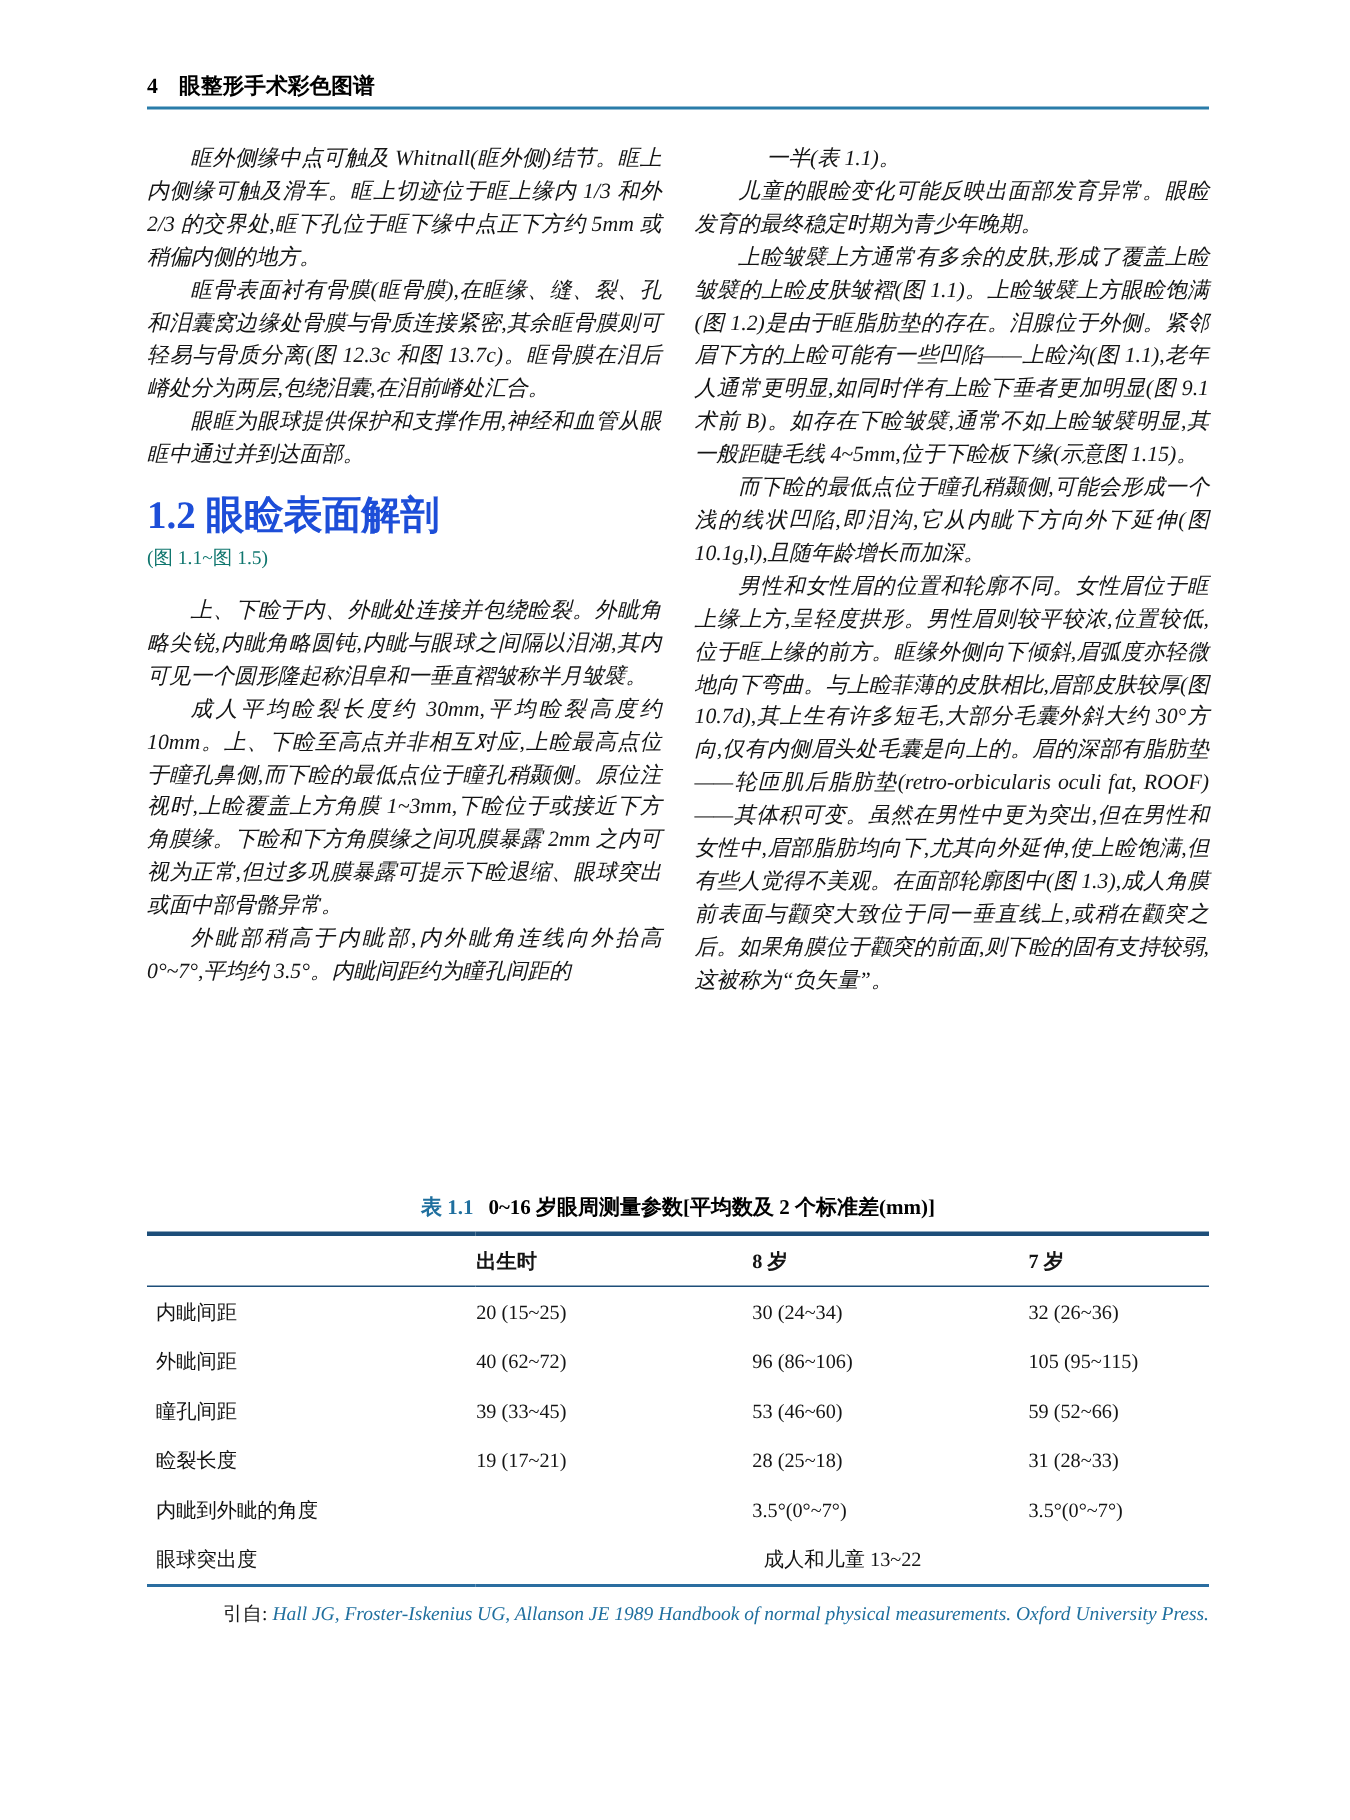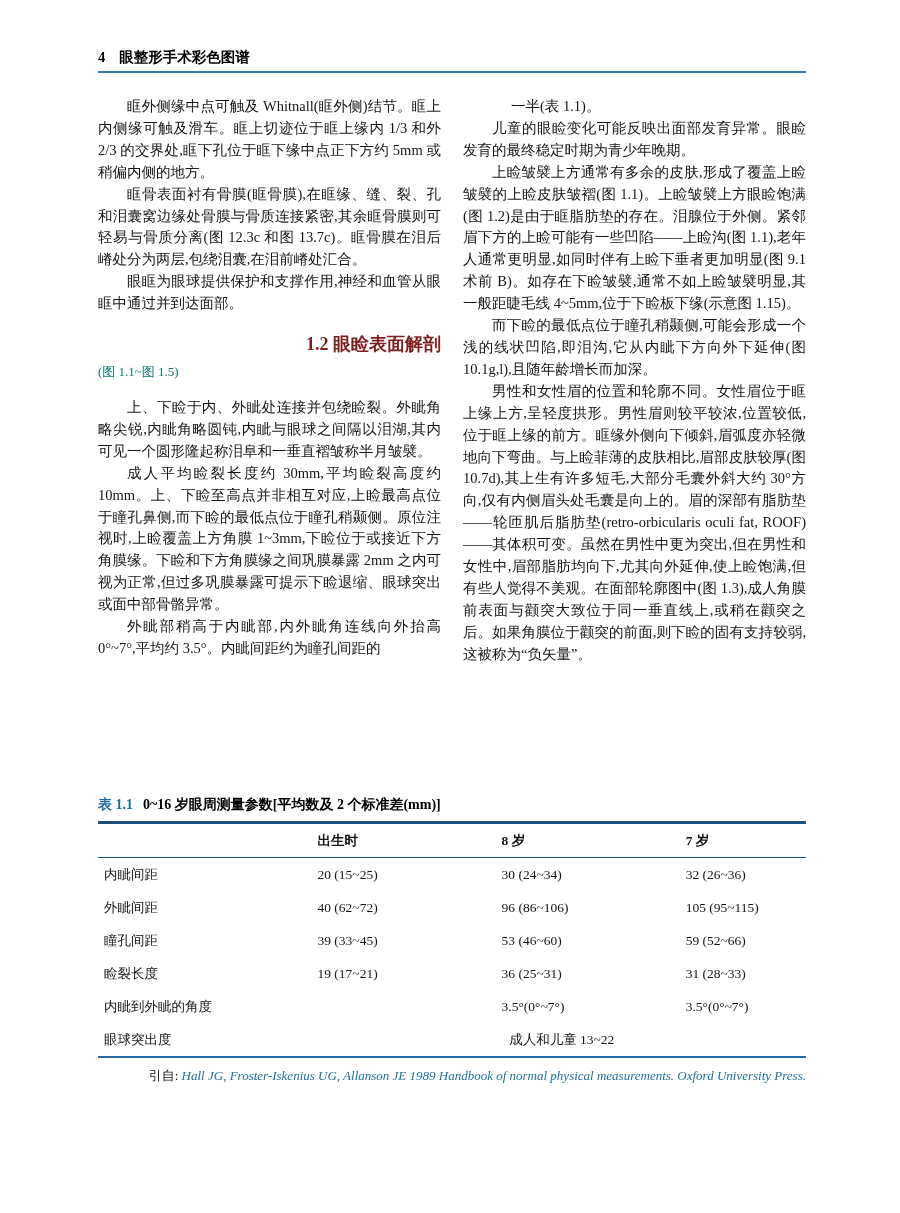--- a/index.html
+++ b/index.html
@@ -20,35 +20,35 @@
   .header-rule{
     position:absolute;top:71px;left:98px;width:708px;height:2px;
     background:#2a7ca9;
   }
   
   .columns{
     position:absolute;top:96px;left:98px;width:708px;
     display:flex;gap:22px;
   }
   .col{flex:1;min-width:0;font-size:14.5px;line-height:21.9px;text-align:justify;}
-  .col p{margin:0;text-indent:2em;}
+  .col p{margin:0;text-indent:2em;font-style:italic;}
   .col p.cont{text-indent:0;margin-left:48px;}
   .section-heading{
     margin:16px 0 2px 0;
-    font-size:18px;line-height:26px;font-weight:bold;
-    color:#7f1d1d;text-indent:0;text-align:right;
+    font-size:26px;line-height:26px;font-weight:bold;
+    color:#1d4ed8;text-indent:0;text-align:left;
   }
   .section-subtitle{
     margin:4px 0 14px 0;
     font-size:13px;color:#0f766e;text-align:left;
   }
   
   .table-block{position:absolute;top:796px;left:98px;width:708px;}
   .table-title{
-    text-align:left;font-size:14px;font-weight:bold;color:#000;
+    text-align:center;font-size:14px;font-weight:bold;color:#000;
     margin-bottom:7px;
   }
   .table-title .tnum{color:#1f6f9e;margin-right:10px;}
   table.measure{
     width:100%;border-collapse:collapse;table-layout:fixed;
     border-top:3px solid #1d4e79;
     border-bottom:2px solid #2a6da0;
     font-size:13.5px;
   }
   table.measure th{
@@ -131,21 +131,21 @@
         </tr>
         <tr>
           <td class="lbl">瞳孔间距</td>
           <td>39 (33~45)</td>
           <td>53 (46~60)</td>
           <td>59 (52~66)</td>
         </tr>
         <tr>
           <td class="lbl">睑裂长度</td>
           <td>19 (17~21)</td>
-          <td>36 (25~31)</td>
+          <td>28 (25~18)</td>
           <td>31 (28~33)</td>
         </tr>
         <tr>
           <td class="lbl">内眦到外眦的角度</td>
           <td></td>
           <td>3.5°(0°~7°)</td>
           <td>3.5°(0°~7°)</td>
         </tr>
         <tr>
           <td class="lbl">眼球突出度</td>

